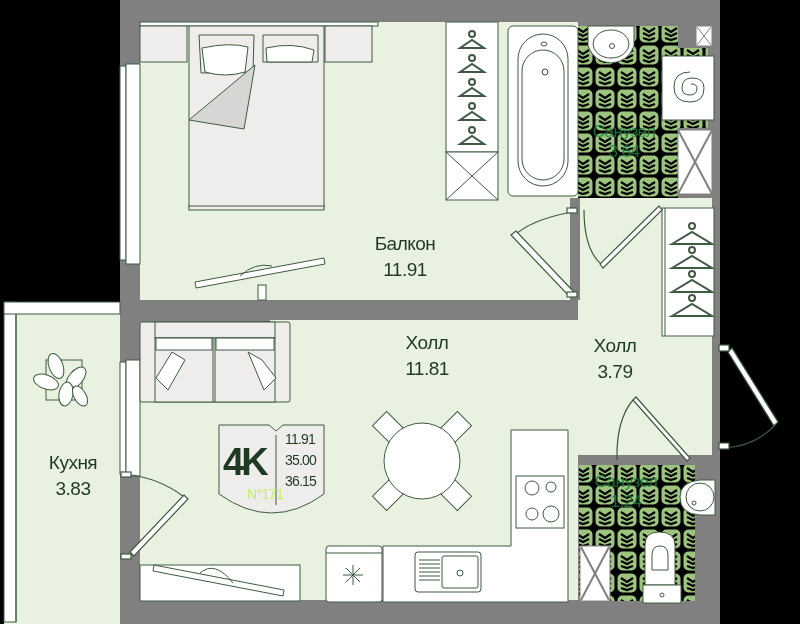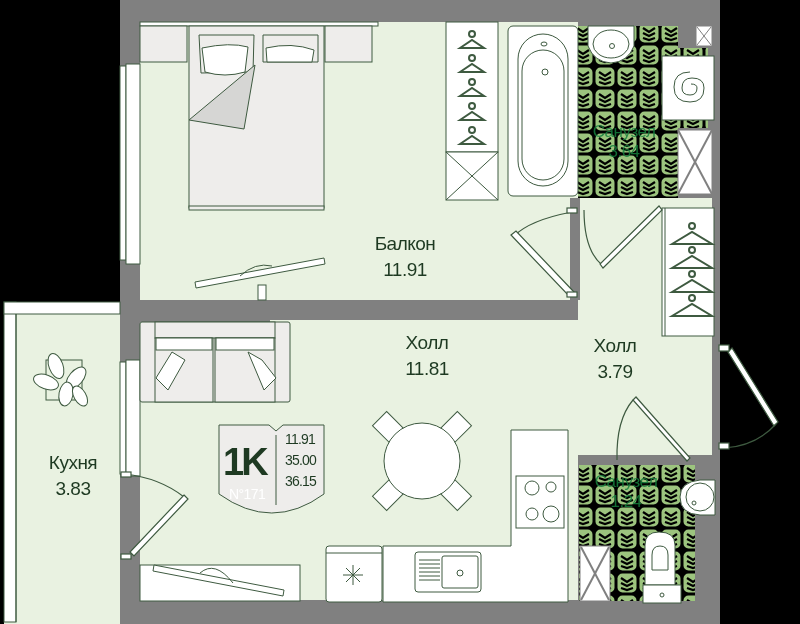--- a/index.html
+++ b/index.html
@@ -5,21 +5,21 @@
   html, body { margin: 0; padding: 0; background: #000; }
   body { width: 800px; height: 624px; overflow: hidden; position: relative; font-family: "Liberation Sans", sans-serif; }
   #plan { position: absolute; left: 0; top: 0; width: 800px; height: 624px; }
   .room-label { position: absolute; text-align: center; color: #1e3a22; font-family: "Liberation Sans", sans-serif; letter-spacing: -0.5px; }
   .room-label .name { display: block; font-size: 19px; line-height: 24px; }
   .room-label .area { display: block; font-size: 19px; line-height: 28px; }
   .bath-label { color: #15803d; opacity: 0.85; }
   .bath-label .name, .bath-label .area { font-size: 17px; line-height: 20px; }
   .badge { position: absolute; left: 215px; top: 421px; width: 110px; height: 95px; }
   .badge-code { position: absolute; left: 8px; top: 20px; font-size: 38px; font-weight: bold; color: #1e3a22; letter-spacing: -3px; }
-  .badge-num { position: absolute; left: 14px; top: 65px; font-size: 14px; color: #ffffff; letter-spacing: -0.6px; }
+  .badge-num { position: absolute; left: 32px; top: 65px; font-size: 14px; color: #bef264; letter-spacing: -0.6px; }
   .badge-areas { position: absolute; left: 70px; top: 8px; font-size: 14px; line-height: 21px; color: #1e3a22; letter-spacing: -0.8px; }
   .badge-areas span { display: block; }
 </style>
 </head>
 <body>
 
 <svg id="plan" viewBox="0 0 800 624" xmlns="http://www.w3.org/2000/svg">
   <defs>
     <pattern id="tile" x="0" y="0" width="22" height="22" patternUnits="userSpaceOnUse">
       <rect width="22" height="22" fill="#000"></rect>
@@ -280,20 +280,20 @@
 <div class="room-label bath-label" style="left:576px; top:122px; width:96px;">
   <span class="name">Санузел</span>
   <span class="area">3.64</span>
 </div>
 <div class="room-label bath-label" style="left:578px; top:472px; width:96px;">
   <span class="name">Санузел</span>
   <span class="area">1.24</span>
 </div>
 
 <div class="badge">
-  <span class="badge-code">1K</span>
+  <span class="badge-code">4K</span>
   <span class="badge-num">N°171</span>
   <div class="badge-areas">
     <span>11.91</span>
     <span>35.00</span>
     <span>36.15</span>
   </div>
 </div>
 
 </body></html>

